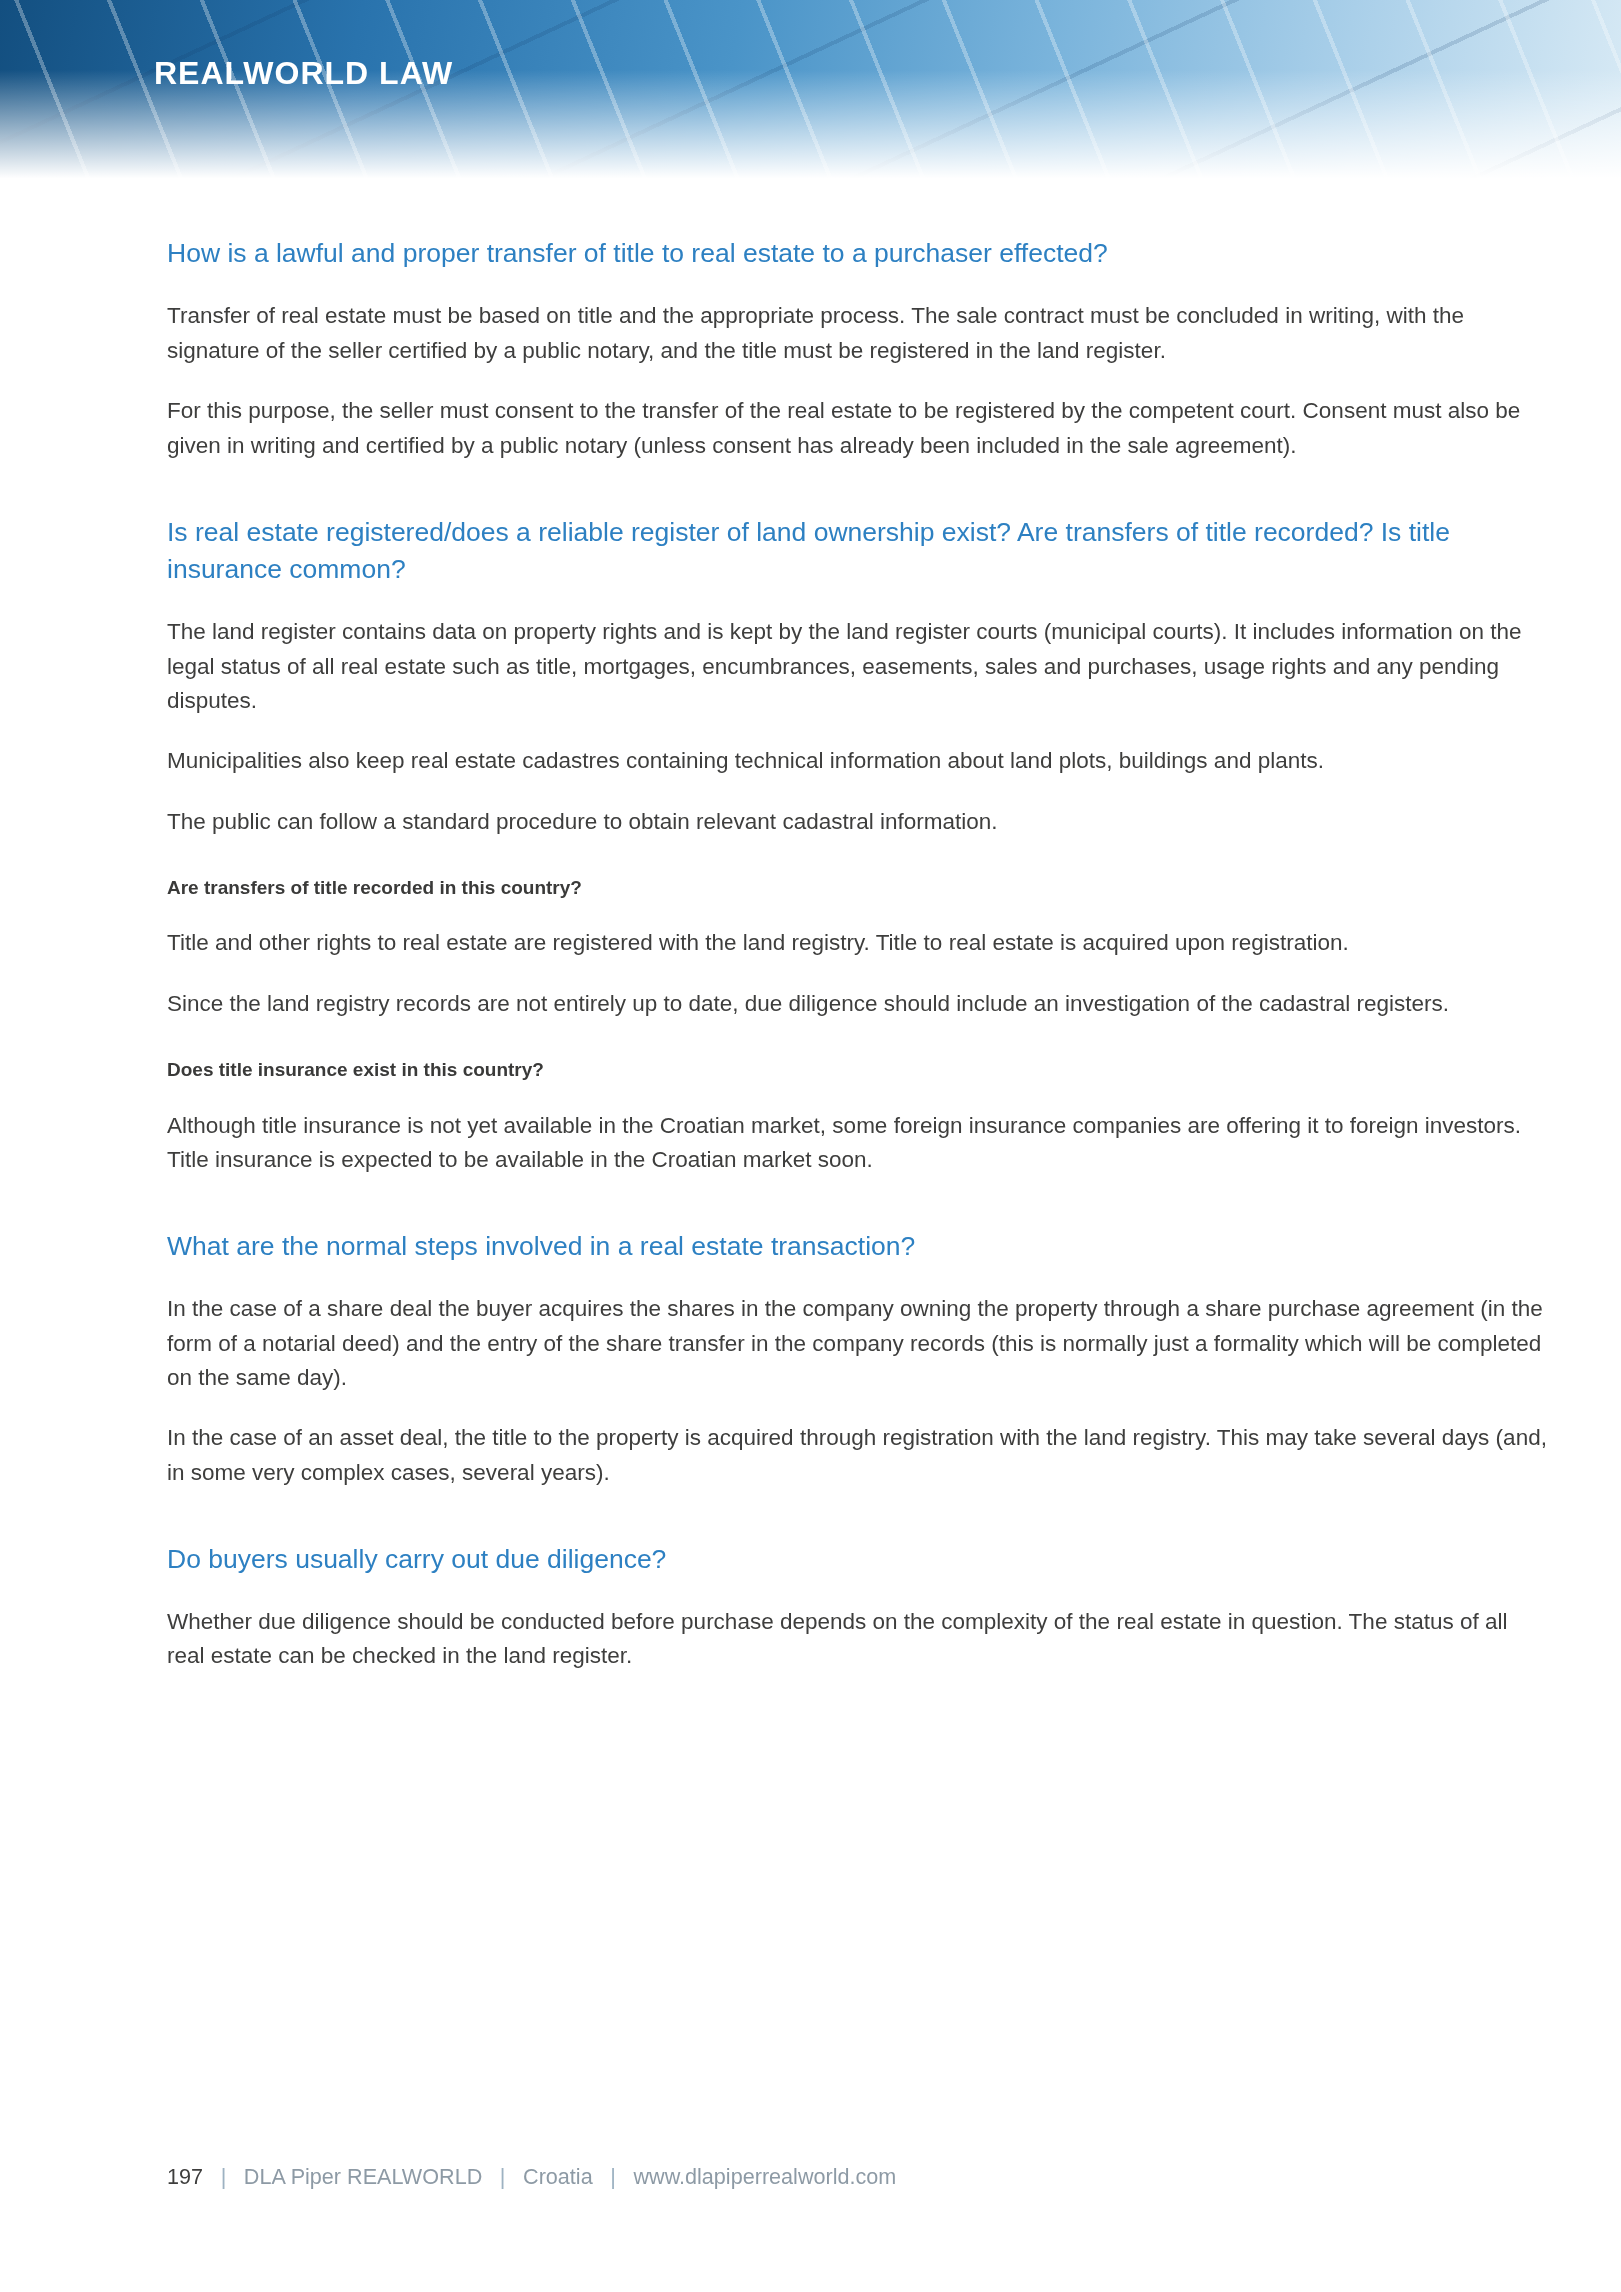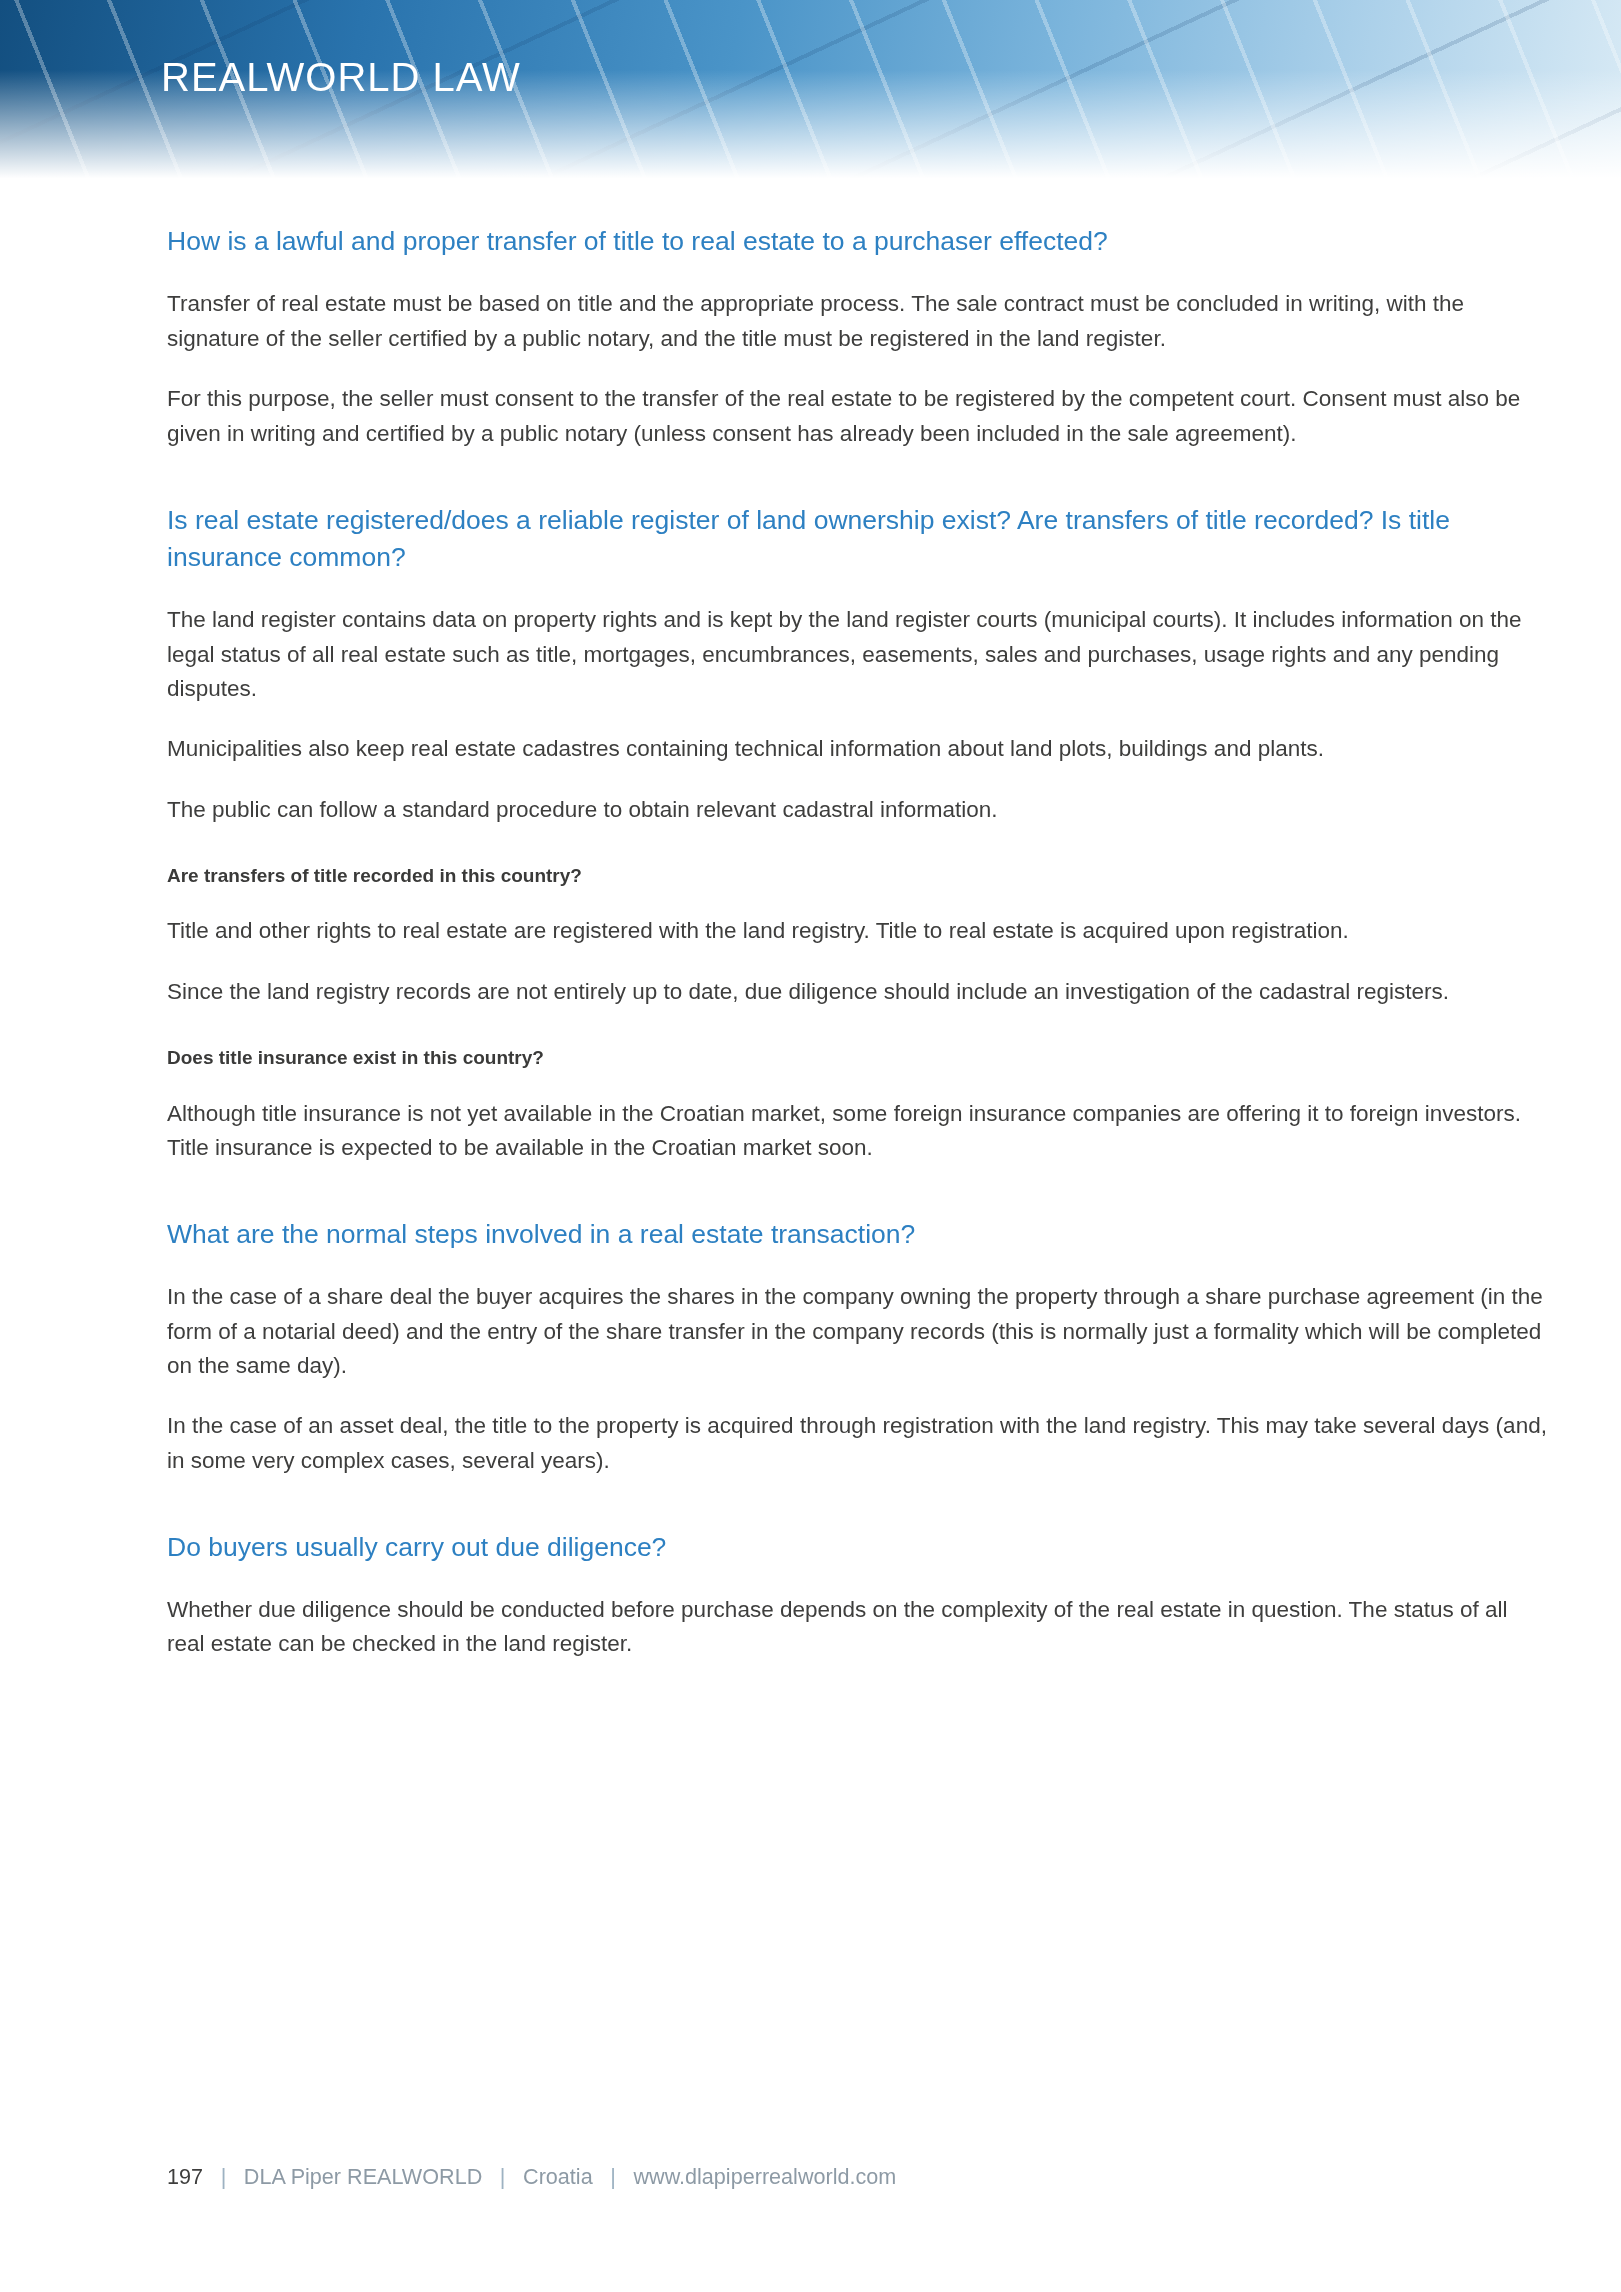--- a/index.html
+++ b/index.html
@@ -21,32 +21,32 @@
     top: 0; left: 0; right: 0;
     height: 184px;
     background:
       linear-gradient(to bottom, rgba(255,255,255,0) 38%, rgba(255,255,255,0.55) 70%, #ffffff 97%),
       repeating-linear-gradient(68deg, rgba(255,255,255,0) 0px, rgba(255,255,255,0) 82px, rgba(255,255,255,0.30) 82px, rgba(255,255,255,0.30) 86px),
       repeating-linear-gradient(155deg, rgba(255,255,255,0) 0px, rgba(255,255,255,0) 127px, rgba(18,58,104,0.16) 127px, rgba(18,58,104,0.16) 131px),
       linear-gradient(100deg, #134f80 0%, #2973ad 22%, #4a94c8 45%, #7cb5dc 65%, #a9cfe9 82%, #d8eaf5 100%);
   }
   .banner-title {
     position: absolute;
-    left: 161px;
+    left: 154px;
     top: 55px;
     color: #ffffff;
-    font-size: 40px;
-    font-weight: 400;
+    font-size: 32px;
+    font-weight: 700;
     letter-spacing: 1px;
   }
 
   
   .content {
     position: absolute;
-    top: 172px;
+    top: 184px;
     left: 0;
     width: 100%;
     padding: 0 72px 0 167px;
   }
   .hb {
     color: #2d80c2;
     font-size: 26.5px;
     font-weight: 400;
     line-height: 1.4;
     margin: 51px 0 27.4px 0;

